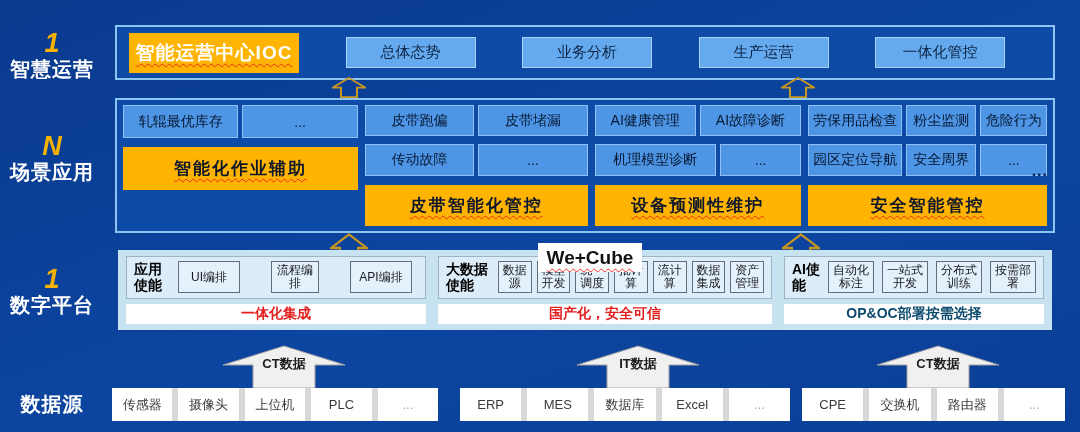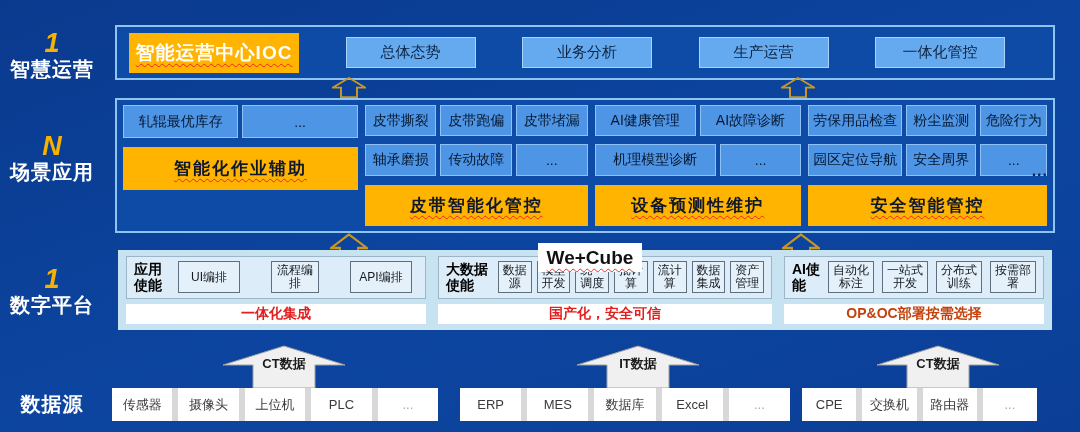--- a/index.html
+++ b/index.html
@@ -36,21 +36,21 @@
   .platform{position:absolute;left:118px;top:250px;width:934px;height:80px;background:#c7e2f0;
         display:flex;gap:12px;padding:6px 8px;box-sizing:border-box;}
   .psec{display:flex;flex-direction:column;min-width:0;}
   .psub{height:44px;background:#dcecf8;border:1px solid #9db6c7;box-sizing:border-box;
         display:flex;align-items:center;gap:6px;padding:2px 7px;}
   .plabel{font-weight:bold;color:#000;font-size:14px;line-height:1.15;text-align:left;flex:none;}
   .pchips{flex:1;display:flex;align-items:center;min-width:0;}
   .pchip{background:#e4f1fb;border:1px solid #5f6f80;box-sizing:border-box;color:#16191d;font-size:12px;
         line-height:1.12;text-align:center;display:flex;align-items:center;justify-content:center;padding:1px 3px;height:32px;}
   .pstrip{margin-top:5px;height:21px;background:#fff;display:flex;align-items:center;justify-content:center;
-        font-size:14px;font-weight:bold;color:#c2410c;}
+        font-size:14px;font-weight:bold;color:#0c4a6e;}
   .pstrip.red{color:#e31e1e;}
   .wecube{position:absolute;left:538px;top:243px;width:104px;height:29px;background:#fff;z-index:3;
         display:flex;align-items:center;justify-content:center;color:#111;font-size:19px;font-weight:bold;}
   
   .bigarrow{position:absolute;top:345px;width:124px;height:44px;}
   .bigarrow .lbl{position:absolute;left:0;right:0;top:10px;text-align:center;color:#1c1c1c;font-size:13px;font-weight:bold;}
   
   .dstrip{position:absolute;top:388px;height:33px;background:#d8d8d8;display:flex;gap:6px;box-sizing:border-box;}
   .dchip{flex:1;background:#fff;display:flex;align-items:center;justify-content:center;color:#3a3a3a;font-size:13px;min-width:0;white-space:nowrap;}
   .dchip.dots{color:#a9a9a9;}
@@ -98,26 +98,24 @@
       <div class="grow">
         <div class="chip" style="flex:1;">轧辊最优库存</div>
         <div class="chip" style="flex:1;">...</div>
       </div>
       <div class="banner">
         <span class="wavy">智能化作业辅助</span>
       </div>
     </div>
     <div class="grp" style="flex:220 0 0;">
       <div class="grow">
-        <div class="chip" style="flex:1;">皮带撕裂</div>
         <div class="chip" style="flex:1;">皮带跑偏</div>
         <div class="chip" style="flex:1;">皮带堵漏</div>
       </div>
       <div class="grow">
-        <div class="chip" style="flex:1;">轴承磨损</div>
         <div class="chip" style="flex:1;">传动故障</div>
         <div class="chip" style="flex:1;">...</div>
       </div>
       <div class="banner">
         <span class="wavy">皮带智能化管控</span>
       </div>
     </div>
     <div class="grp" style="flex:204 0 0;">
       <div class="grow">
         <div class="chip" style="flex:1;">AI健康管理</div>
@@ -227,20 +225,20 @@
     <div class="dchip">PLC</div>
     <div class="dchip dots">...</div>
   </div>
   <div class="dstrip" style="left:460px;width:330px;">
     <div class="dchip">ERP</div>
     <div class="dchip">MES</div>
     <div class="dchip">数据库</div>
     <div class="dchip">Excel</div>
     <div class="dchip dots">...</div>
   </div>
-  <div class="dstrip" style="left:802px;width:235px;">
+  <div class="dstrip" style="left:802px;width:263px;">
     <div class="dchip">CPE</div>
     <div class="dchip">交换机</div>
     <div class="dchip">路由器</div>
     <div class="dchip dots">...</div>
   </div>
 
 </div>
 
 </body></html>

